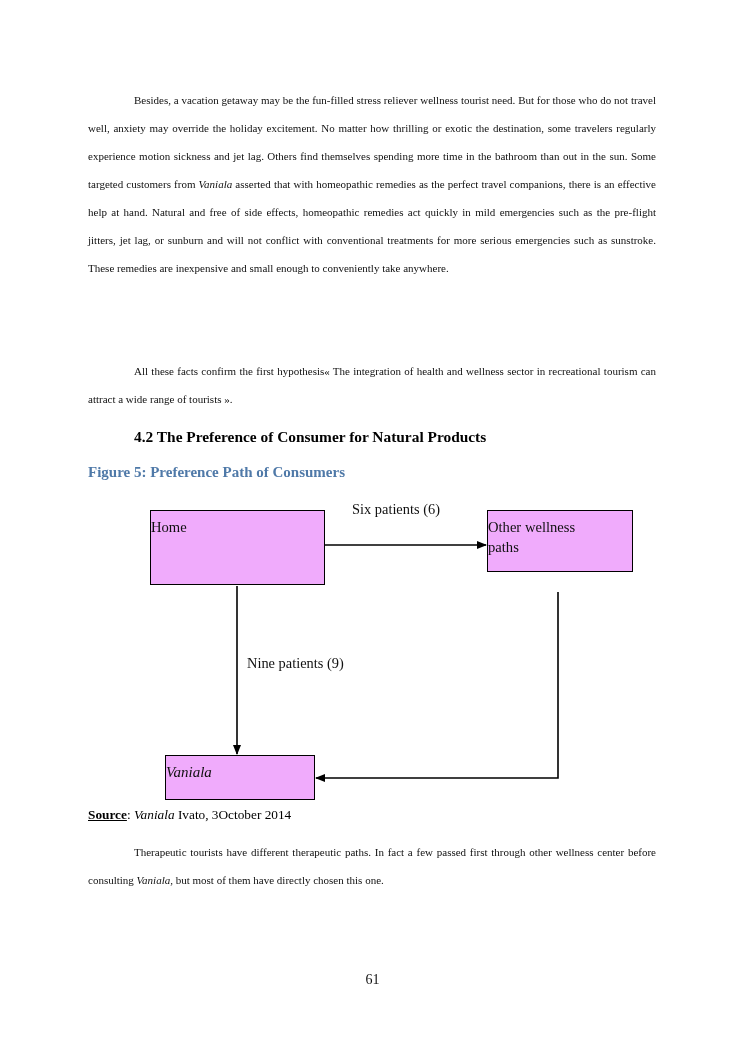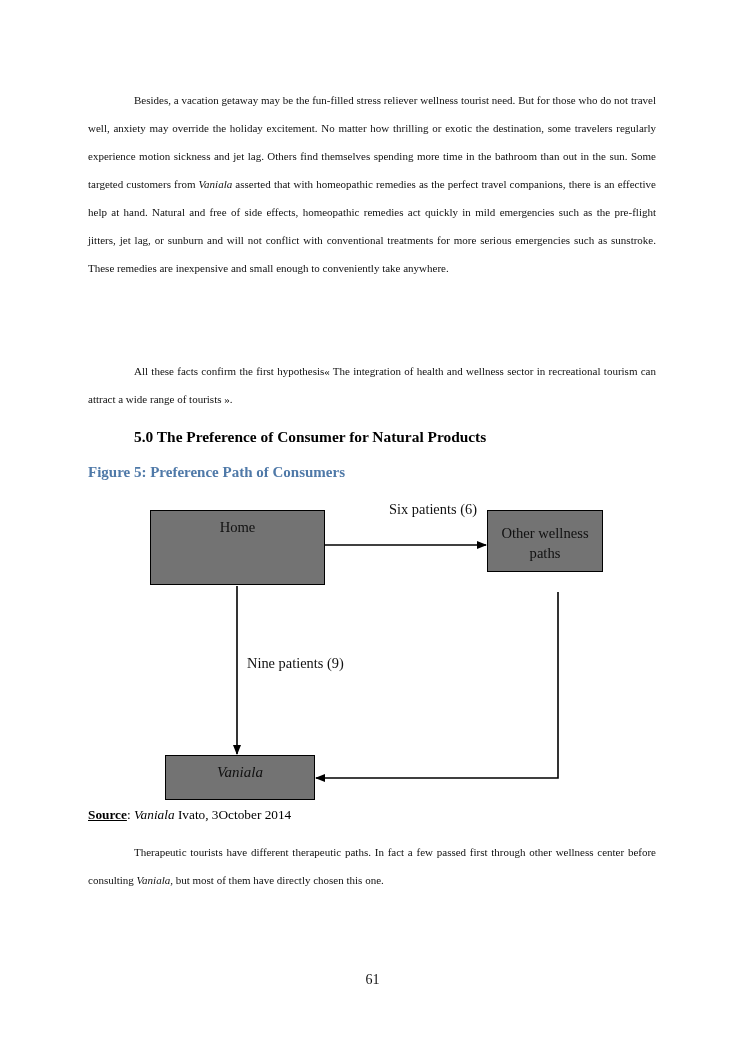--- a/index.html
+++ b/index.html
@@ -86,59 +86,58 @@
     left: 0;
     top: 0;
     width: 745px;
     height: 1053px;
     pointer-events: none;
   }
   .dbox {
     position: absolute;
     border: 1.3px solid #000000;
     box-sizing: border-box;
-    background: #737373;
+    background: #f0abfc;
     font-size: 14.6px;
     line-height: 20px;
-    text-align: center;
     color: #101010;
   }
   #box-home {
     left: 150px; top: 510px; width: 175px; height: 75px;
     padding-top: 6px;
   }
   #box-other {
-    left: 487px; top: 510px; width: 116px; height: 62px;
-    padding-top: 12px;
+    left: 487px; top: 510px; width: 146px; height: 62px;
+    padding-top: 6px;
   }
   #box-vaniala {
     left: 165px; top: 755px; width: 150px; height: 45px;
     padding-top: 6px;
     font-style: italic;
     font-size: 15px;
   }
   .arrow-label {
     position: absolute;
     font-size: 14.4px;
     color: #101010;
     white-space: nowrap;
   }
-  #label-six { left: 352px; top: 501px; margin-left: 37px; }
+  #label-six { left: 352px; top: 501px; }
   #label-nine { left: 247px; top: 655px; }
 </style>
 </head>
 <body>
 
 <div id="page">
 
   <p id="par-1" class="body-par"><span>Besides, a vacation getaway may be the fun-filled stress reliever wellness tourist need. But for those who do not travel well, anxiety may override the holiday excitement. No matter how thrilling or exotic the destination, some travelers regularly experience motion sickness and jet lag. Others find themselves spending more time in the bathroom than out in the sun. Some targeted customers from </span><span class="ital">Vaniala</span><span> asserted that with homeopathic remedies as the perfect travel companions, there is an effective help at hand. Natural and free of side effects, homeopathic remedies act quickly in mild emergencies such as the pre-flight jitters, jet lag, or sunburn and will not conflict with conventional treatments for more serious emergencies such as sunstroke. These remedies are inexpensive and small enough to conveniently take anywhere.</span></p>
 
   <p id="par-2" class="body-par"><span>All these facts confirm the first hypothesis« The integration of health and wellness sector in recreational tourism can attract a wide range of tourists ».</span></p>
 
-  <p id="heading-42">5.0 The Preference of Consumer for Natural Products</p>
+  <p id="heading-42">4.2 The Preference of Consumer for Natural Products</p>
 
   <p id="fig-caption" style="color: rgb(79, 121, 168);">Figure 5: Preference Path of Consumers</p>
 
   <div id="diagram">
 
     <svg width="745" height="1053" style="position:absolute;left:0;top:0;">
       <defs>
         <marker id="ah-right" markerWidth="10" markerHeight="8" refX="9" refY="4" orient="auto" markerUnits="userSpaceOnUse">
           <path d="M0,0 L10,4 L0,8 z" fill="#000000"></path>
         </marker>

